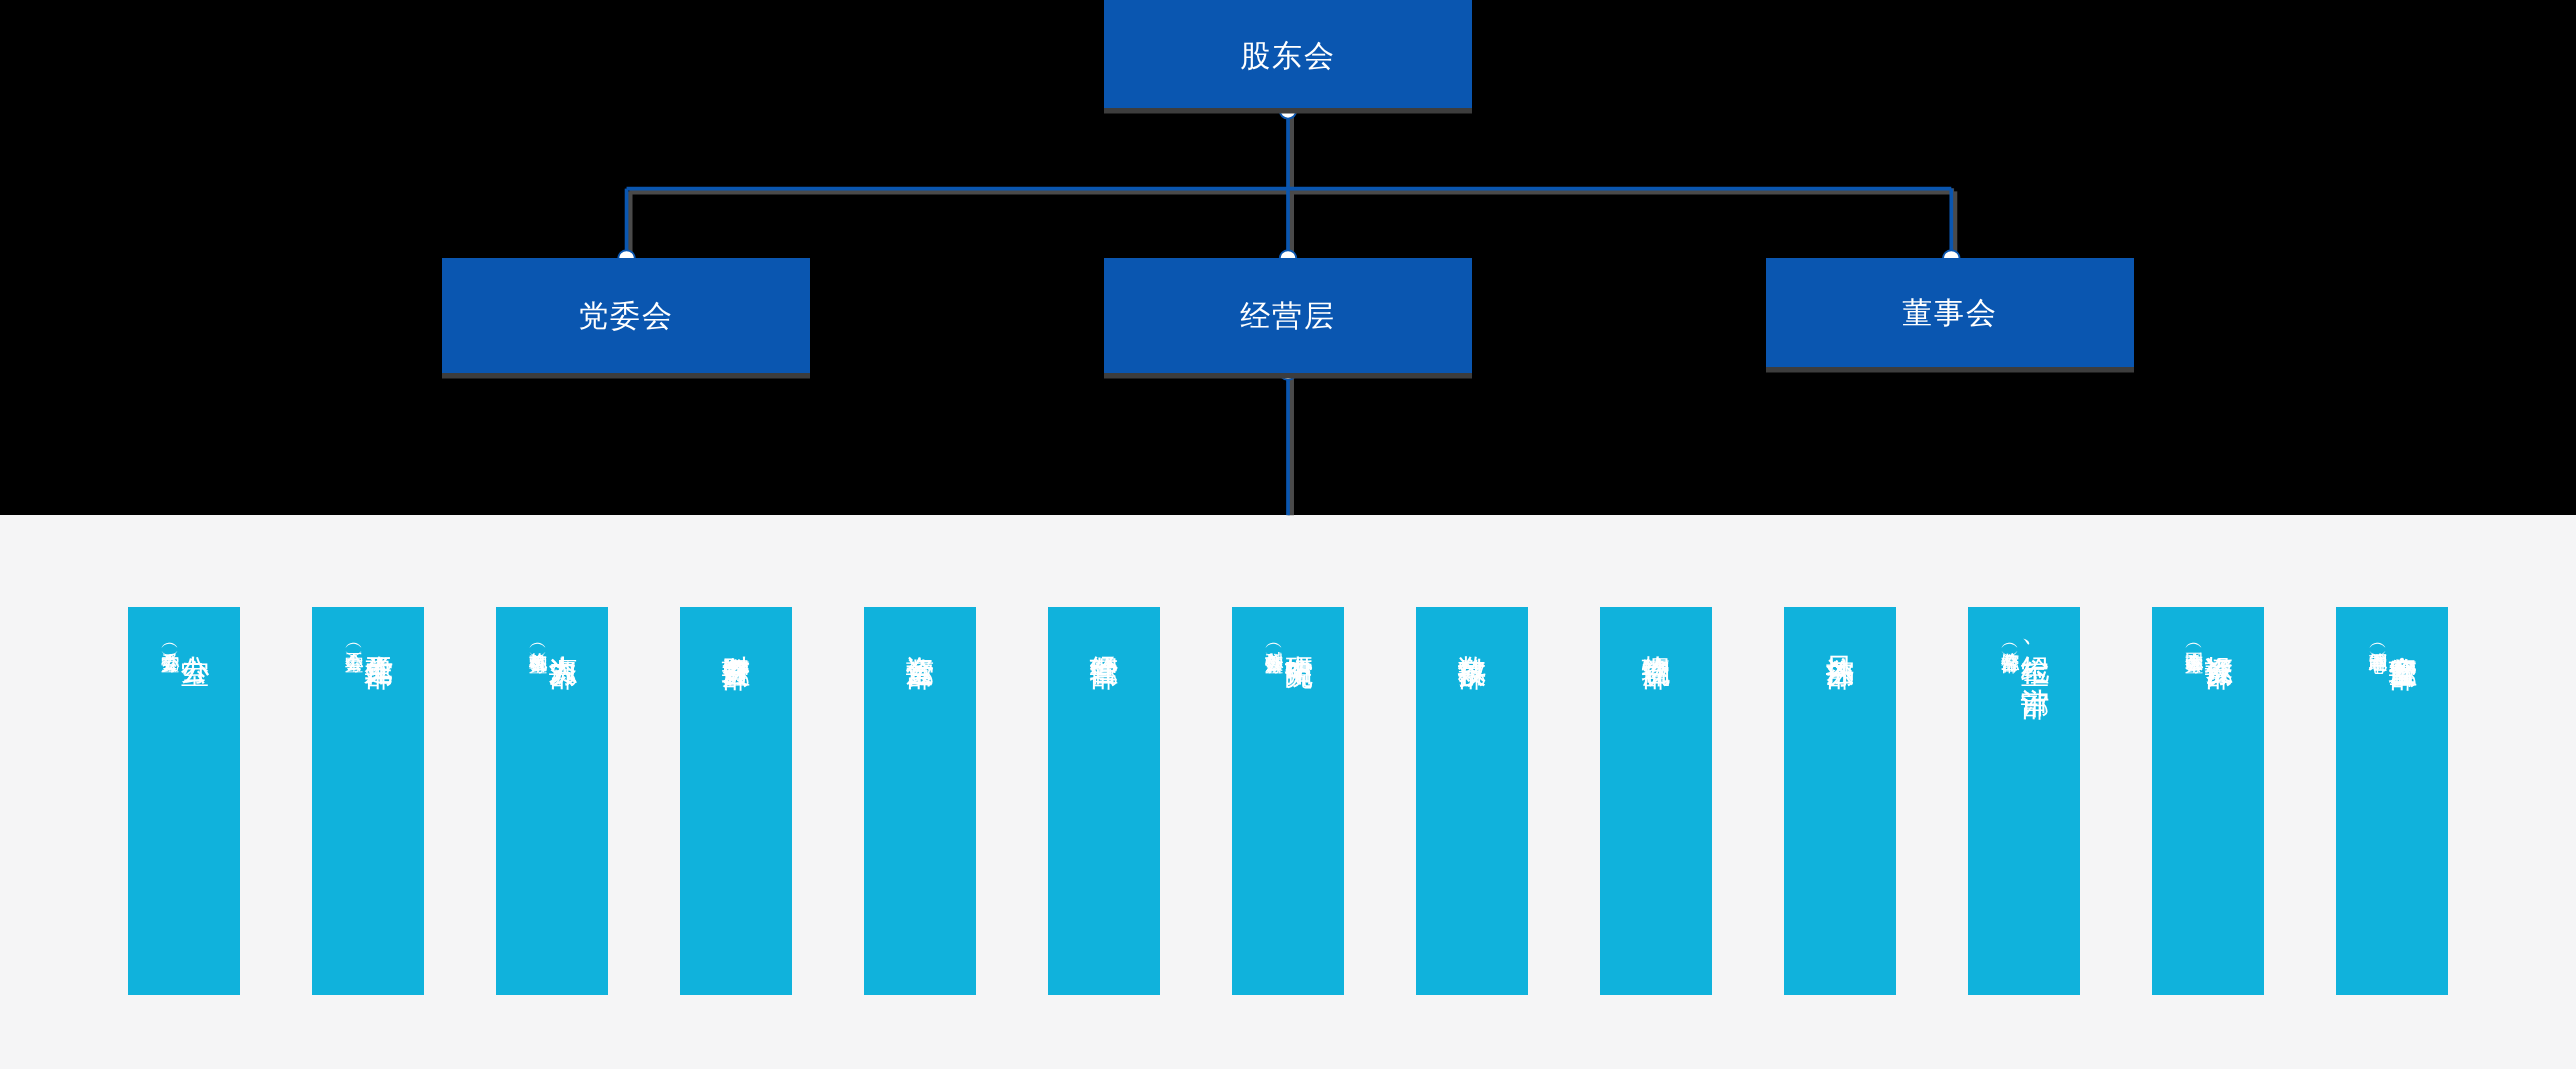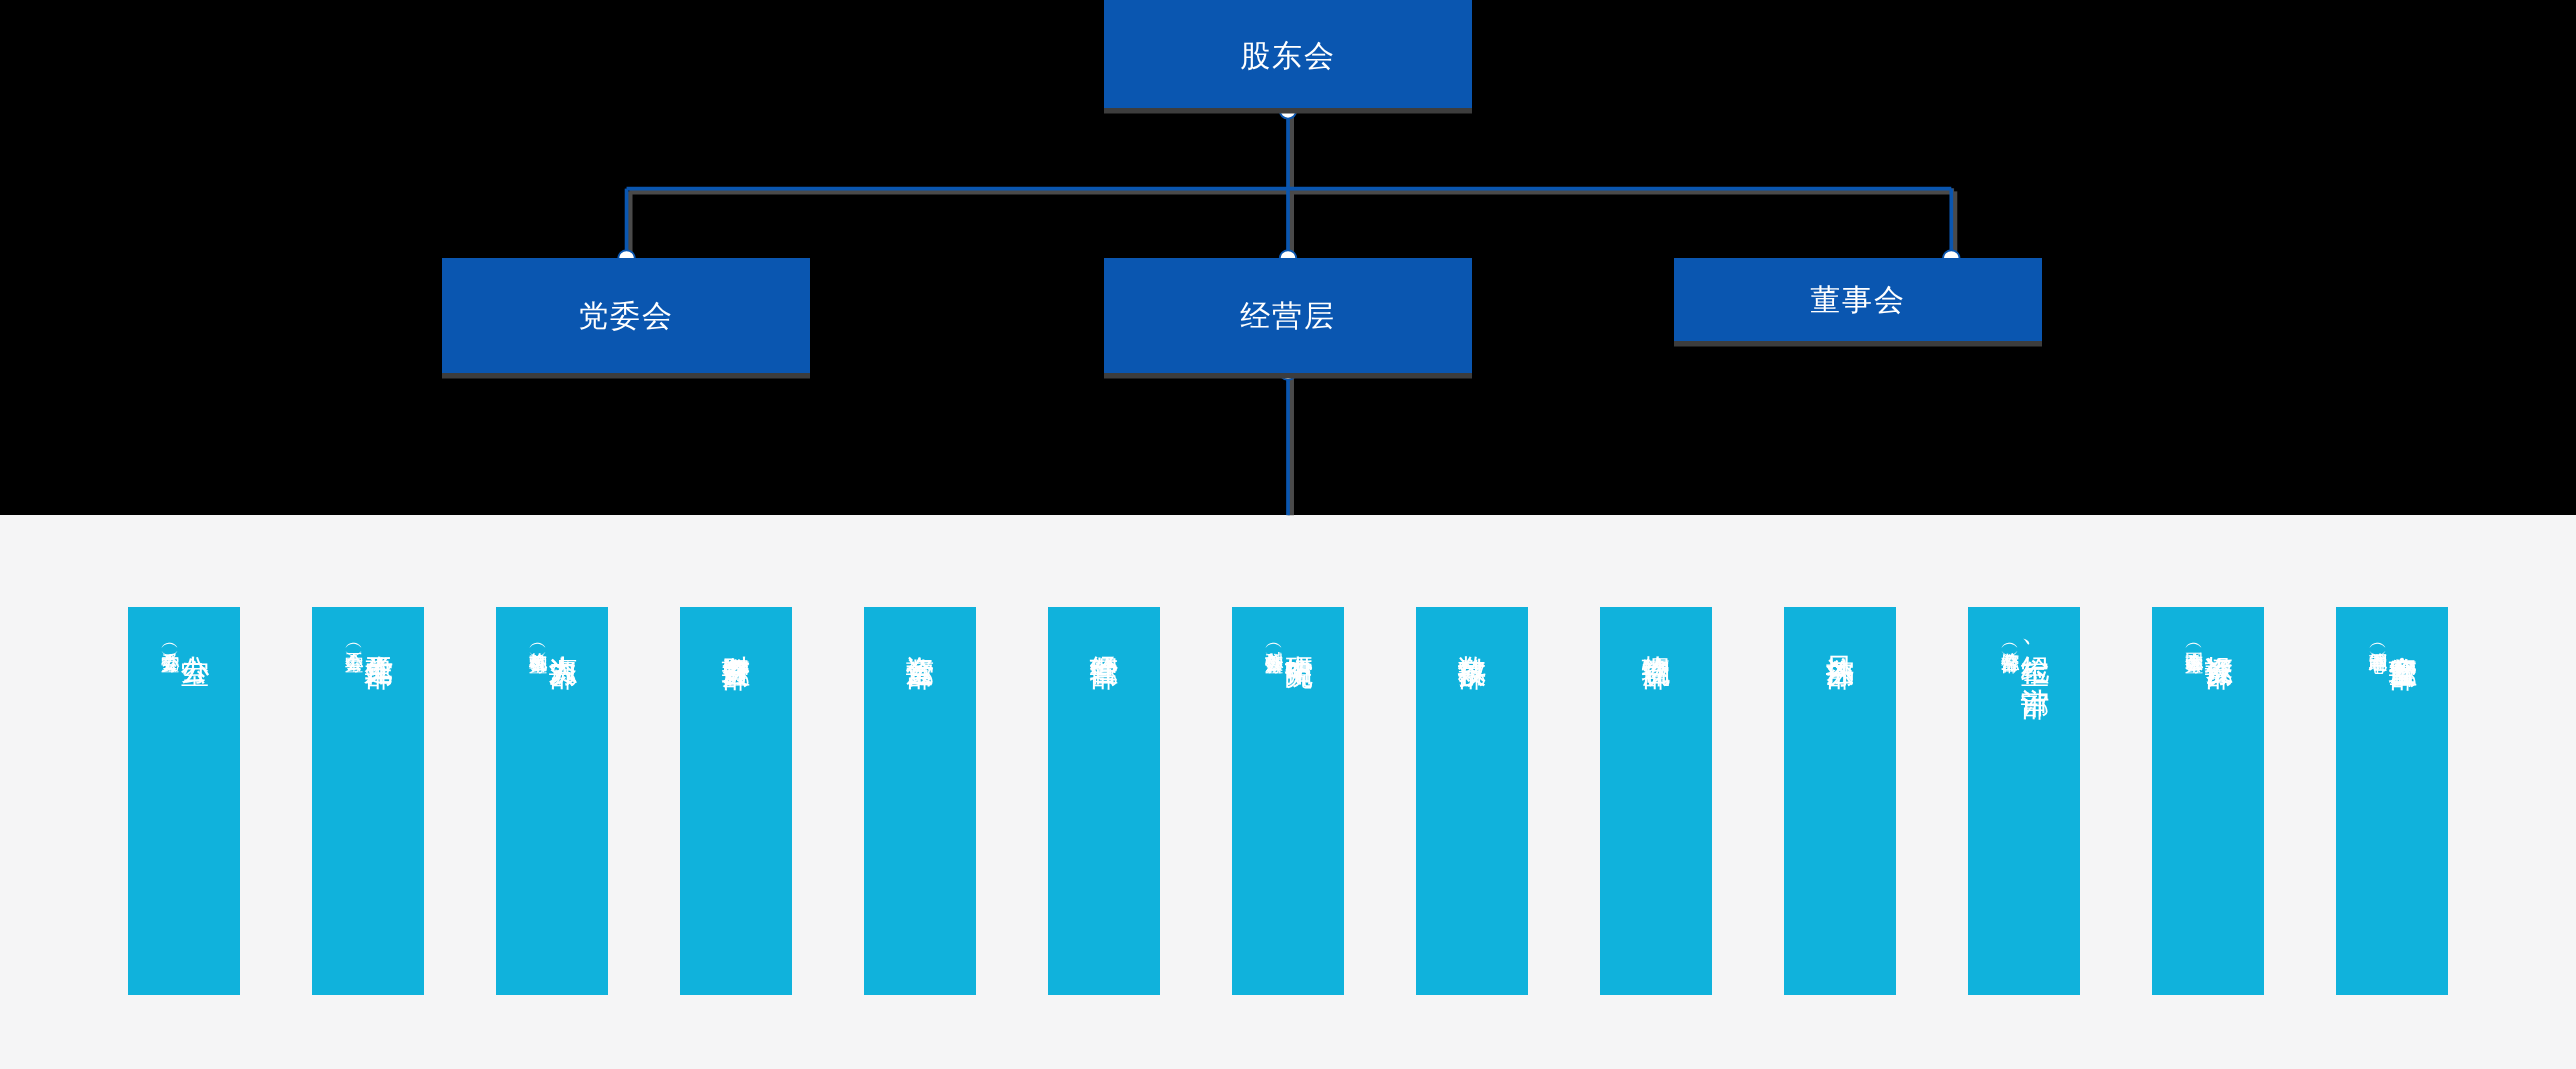--- a/index.html
+++ b/index.html
@@ -26,21 +26,21 @@
     display:flex;align-items:center;justify-content:center;
     letter-spacing:1.8px;
     box-shadow:0 5.5px 0 0 #3d3d3d;
   }
   .node .lbl{font-size:30px;font-weight:400;line-height:1;}
 
   #node-shareholders{left:1104px;top:-3.7px;width:368px;height:112px;}
   #node-shareholders .lbl{margin-top:7.4px;}
   #node-party{left:442px;top:258px;width:368px;height:115px;}
   #node-mgmt{left:1104px;top:258px;width:368px;height:115px;align-items:center;}
-  #node-board{left:1674px;top:258px;width:368px;height:83px;}
+  #node-board{left:1766px;top:258px;width:368px;height:109px;}
 
   
   #dept-row{position:absolute;left:0;top:607px;width:2576px;height:388px;}
   .dept{
     position:absolute;top:0;width:112px;height:388px;
     background:#10b2dc;color:#ffffff;
     display:flex;flex-direction:row-reverse;
     align-items:flex-start;justify-content:center;
     padding-top:26px;box-sizing:border-box;
   }

